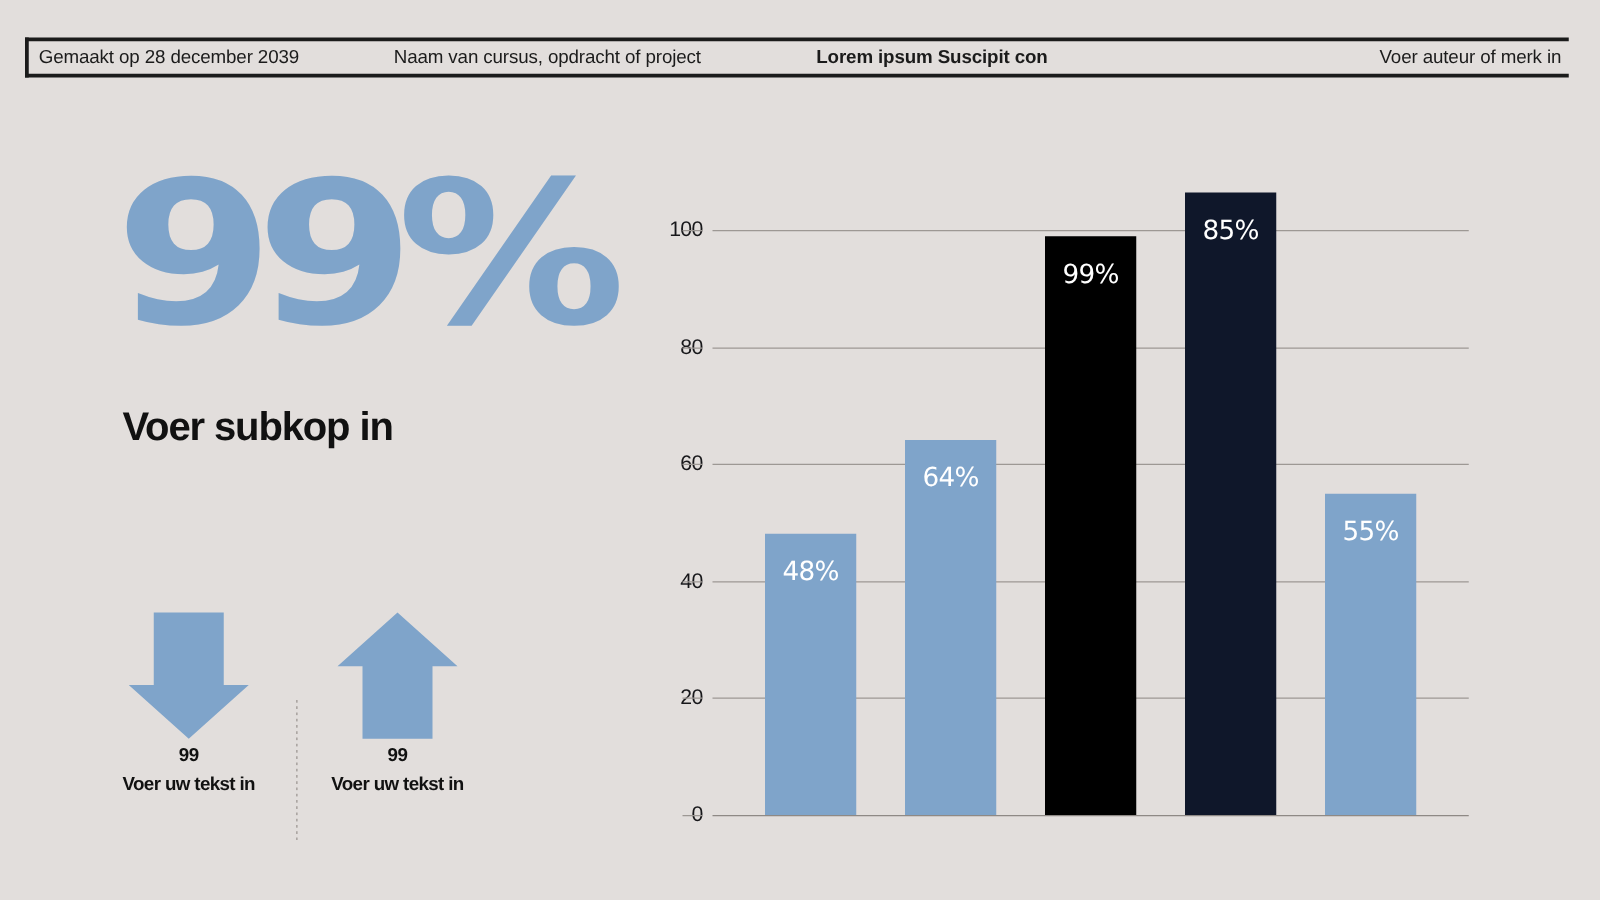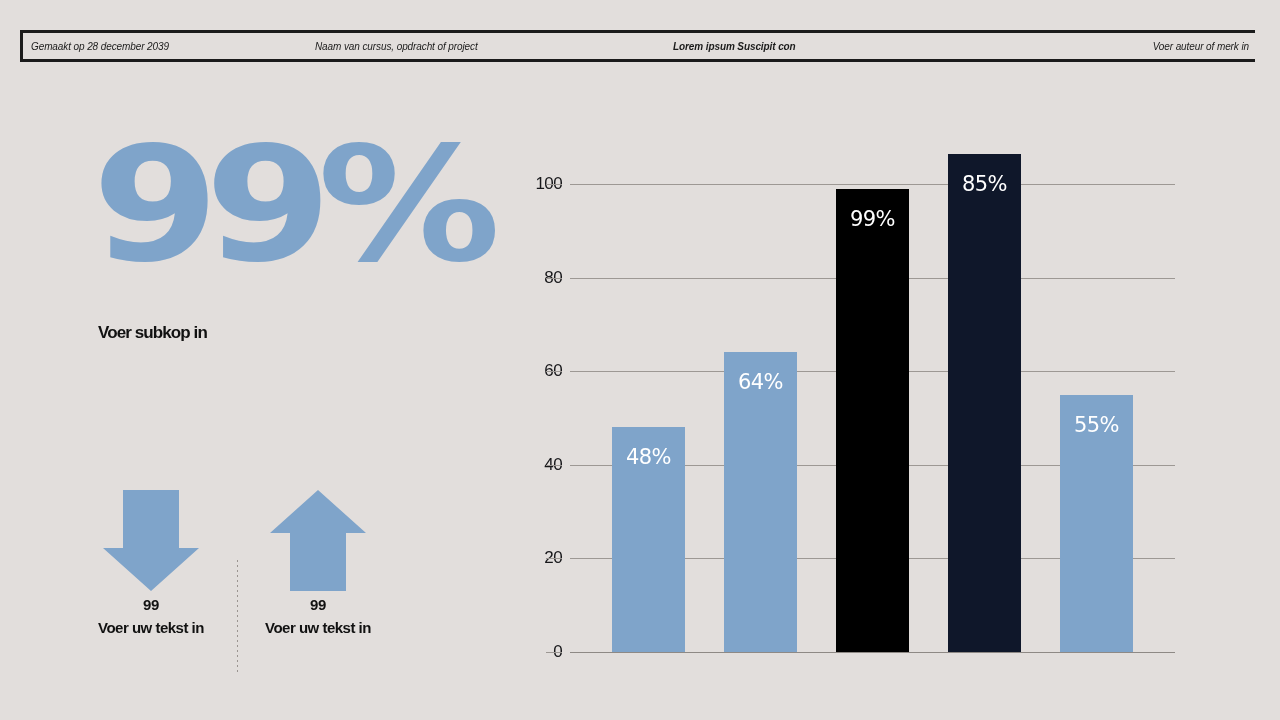--- a/index.html
+++ b/index.html
@@ -26,29 +26,28 @@
     height: 32px;
     border-top: 3px solid #1b1b1b;
     border-bottom: 3px solid #1b1b1b;
     border-left: 3px solid #1b1b1b;
   }
   .header-band .hdr-item {
     position: absolute;
     top: 50%;
     transform: translateY(-50%);
     white-space: nowrap;
-    font-size: 10px;
+    font-size: 15px;
     letter-spacing: -0.1px;
     color: #1b1b1b;
-    font-style: italic;
   }
   .hdr-created  { left: 8px; }
   .hdr-course   { left: 292px; }
   .hdr-title    {
-    left: 650px;
+    left: 630px;
     font-size: 14px;
     font-weight: bold;
     letter-spacing: -0.3px;
   }
   .hdr-author   { right: 6px; }
 
   
   .left-col {
     position: absolute;
     left: 0px;
@@ -69,21 +68,21 @@
     color: #7fa4ca;
     transform: scaleX(1.22) scaleY(1.06);
     transform-origin: left top;
     white-space: nowrap;
   }
 
   .subkop {
     position: absolute;
     left: 98px;
     top: 253px;
-    font-size: 17px;
+    font-size: 32px;
     font-weight: bold;
     letter-spacing: -0.9px;
     color: #111111;
     white-space: nowrap;
   }
 
   .bodytext {
     position: absolute;
     left: 98px;
     top: 332px;

